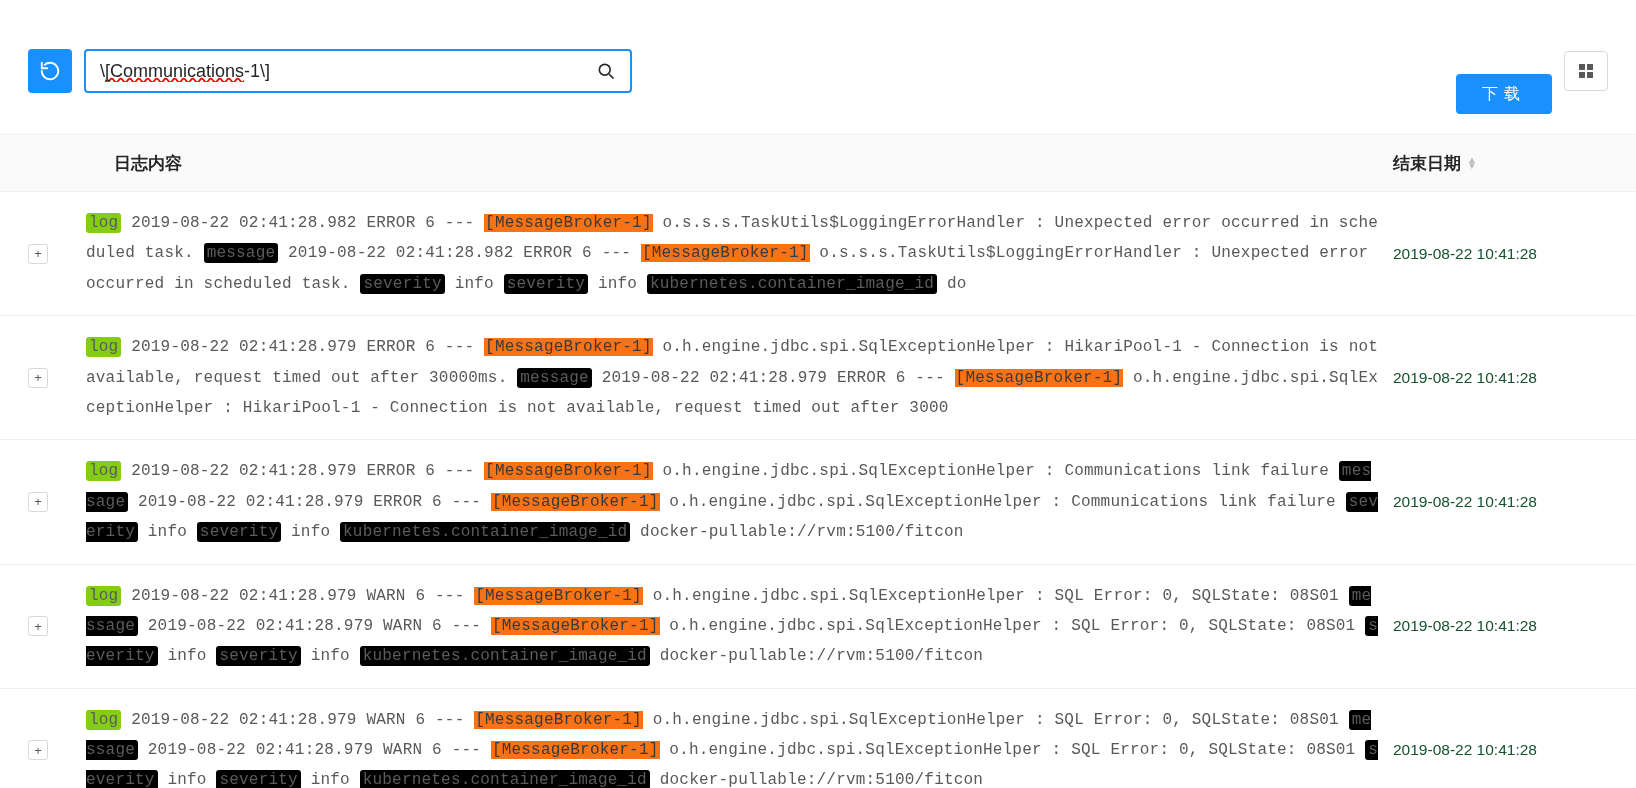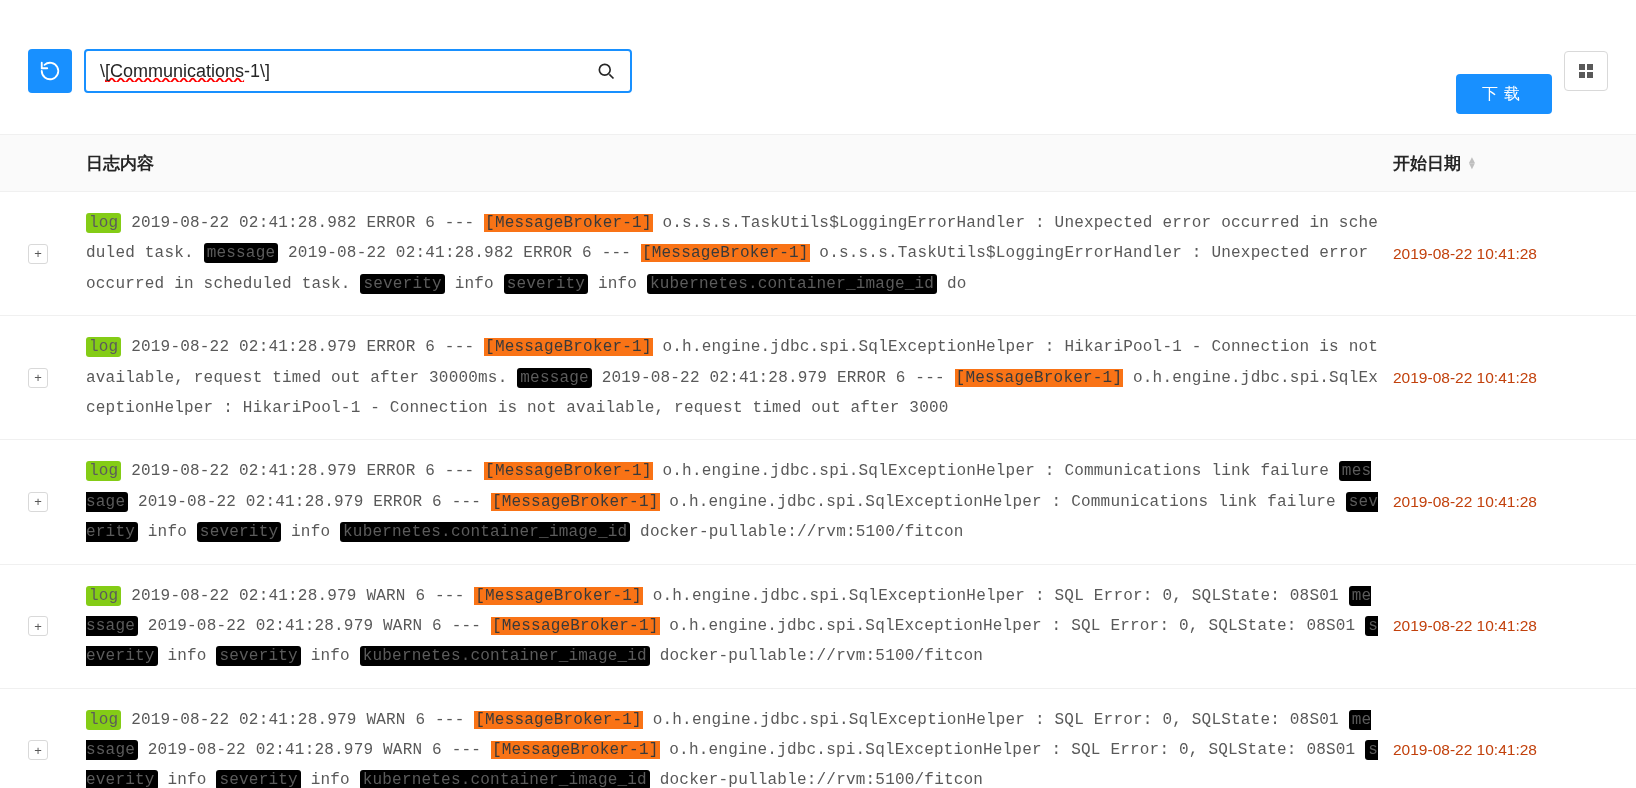--- a/index.html
+++ b/index.html
@@ -120,20 +120,21 @@
   .thead {
     display: flex;
     align-items: center;
     background: #fafafa;
     border-top: 1px solid #f0f0f0;
     border-bottom: 1px solid #f0f0f0;
     padding: 0 28px;
     height: 58px;
     font-size: 17px;
     color: #595959;
+    gap: 28px;
   }
   .thead .th-expand { width: 58px; flex:0 0 auto; }
   .thead .th-content { flex: 1; font-weight: 600; color:#262626; }
   .thead .th-time {
     width: 215px;
     flex: 0 0 auto;
     display:flex;
     align-items:center;
     gap:6px;
     font-weight:600;
@@ -199,21 +200,21 @@
   }
   .cell-content .hl {
     background: #f97316;
     color: #3a3a3a;
     padding: 0 1px;
   }
 
   .cell-time {
     width: 215px;
     flex: 0 0 auto;
-    color: #c2410c;
+    color: #14532d;
     white-space: nowrap;
     font-size: 15.5px;
   }
 </style>
 </head>
 <body>
 
 <div class="toolbar">
 
   <div class="refresh-btn">
@@ -248,21 +249,21 @@
   </div>
 
 </div>
 
 <div class="table">
 
   <div class="thead">
     <div class="th-expand"></div>
     <div class="th-content">日志内容</div>
     <div class="th-time">
-      <span>开始日期</span>
+      <span>结束日期</span>
       <span class="sort-icon">
         <span>▲</span>
           <span>▼</span>
       </span>
     </div>
   </div>
 
   <div id="rows-mount">
       <div class="row">
         <div class="cell-expand">

